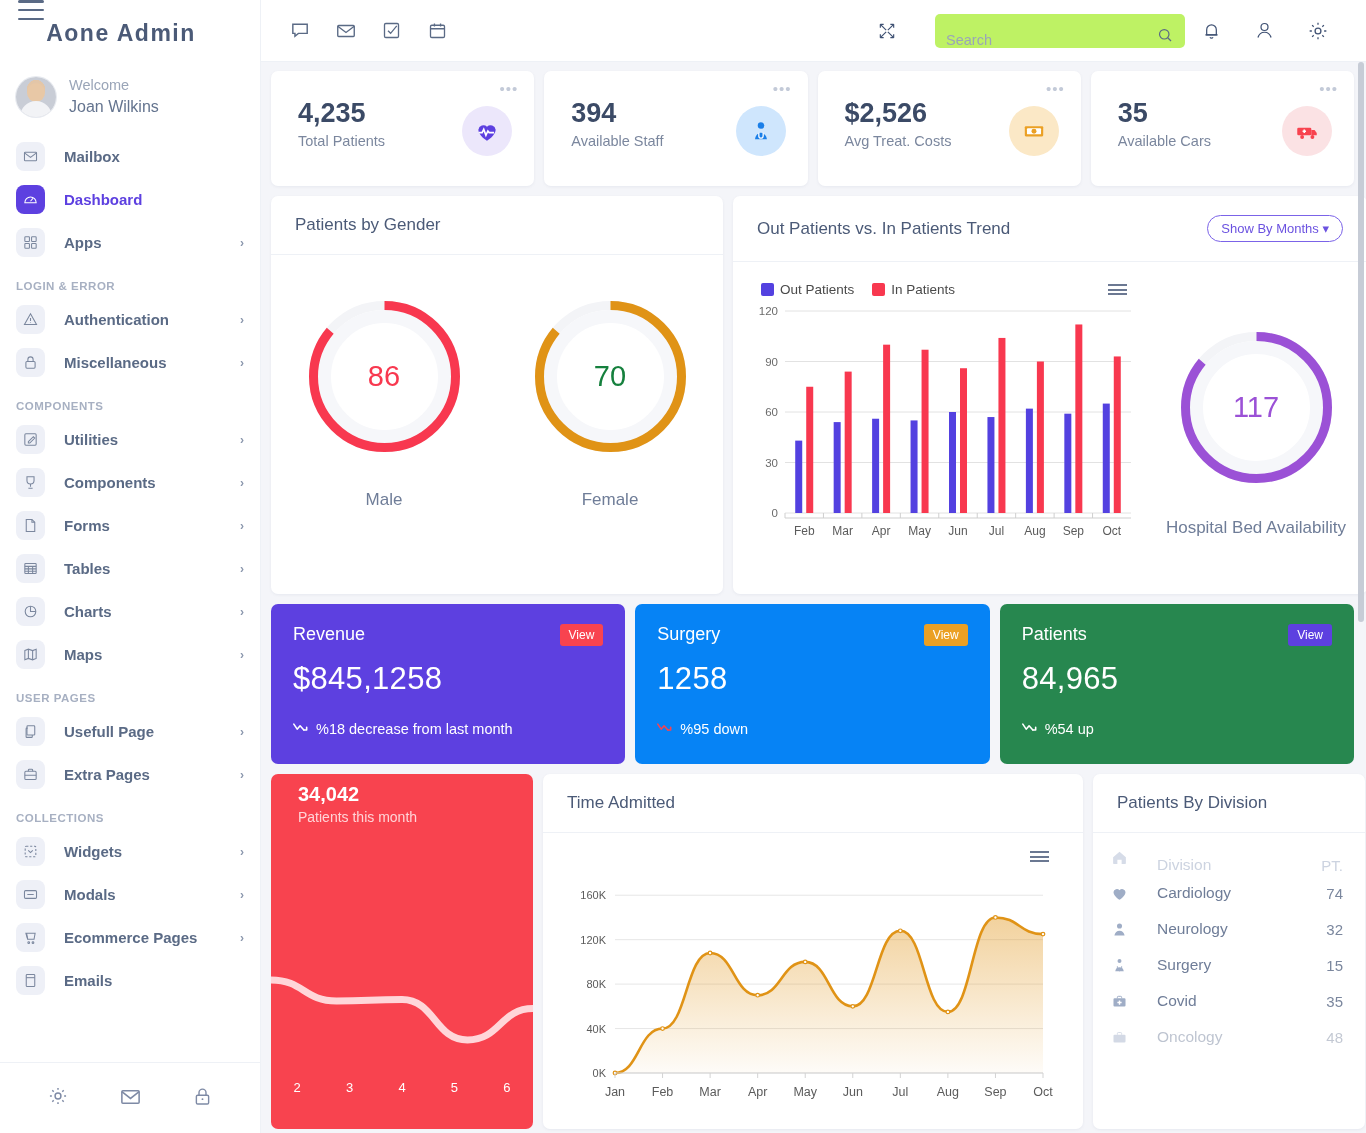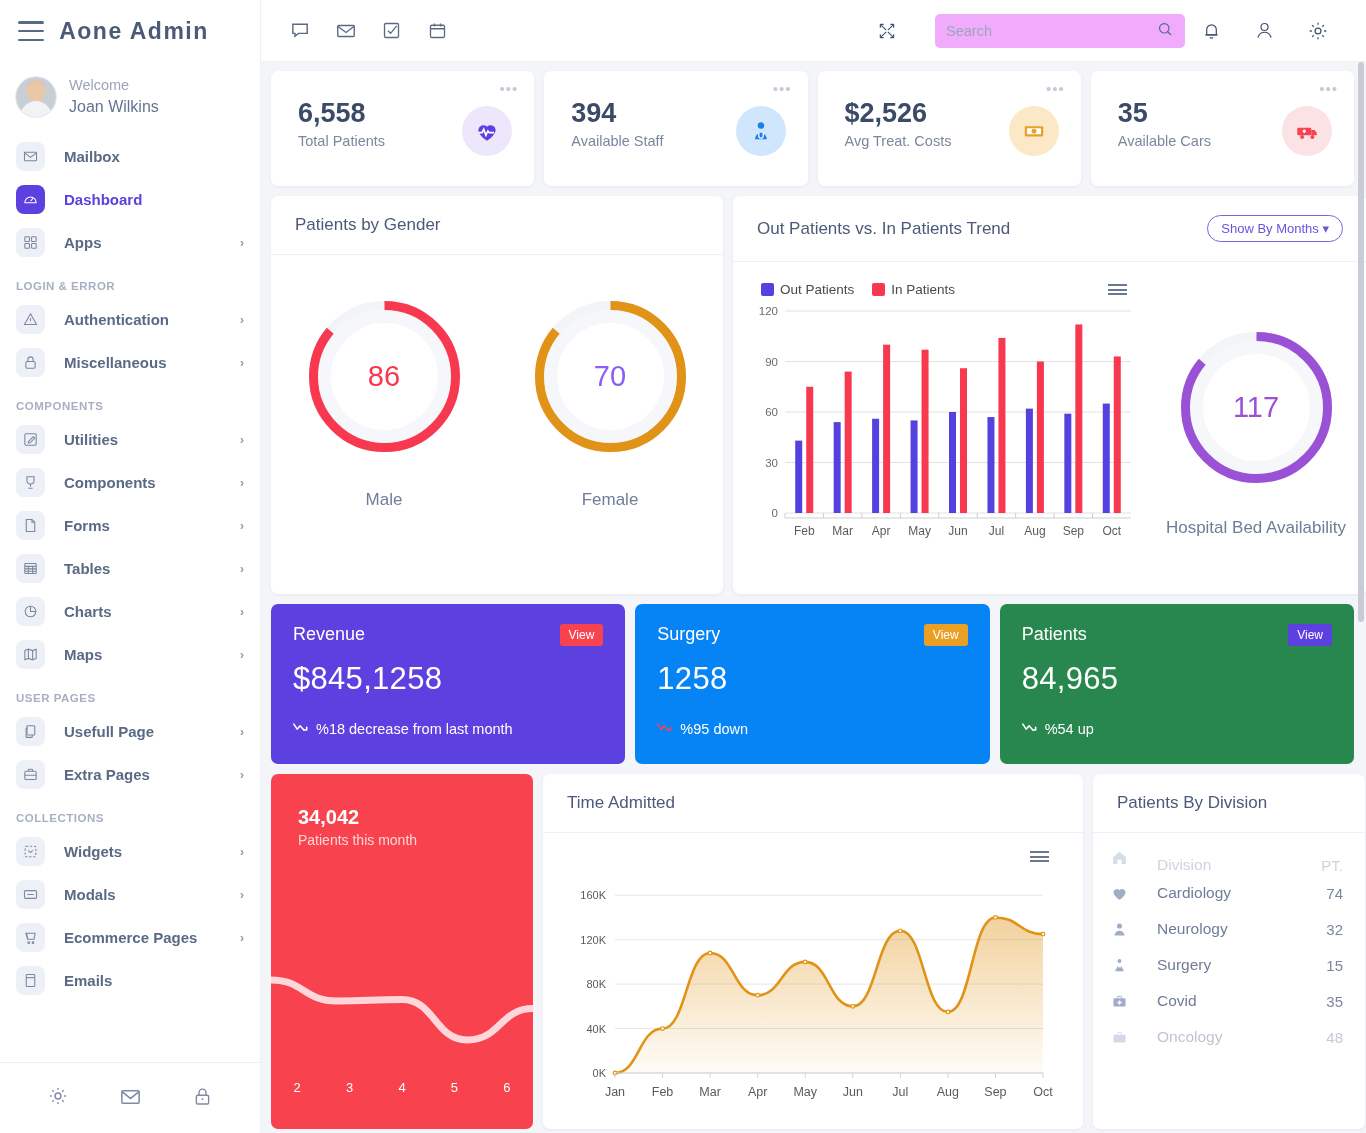--- a/index.html
+++ b/index.html
@@ -14,21 +14,21 @@
   .app { display: flex; width: 1366px; height: 1133px; }
 
   
   .sidebar {
     width: 261px; min-width: 261px; height: 1133px;
     background: #ffffff;
     border-right: 1px solid #eef1f6;
     display: flex; flex-direction: column;
     position: relative;
   }
-  .sb-top { height: 62px; display: flex; align-items: center; padding: 0 18px; }
+  .sb-top { height: 62px; display: flex; padding: 0 18px; flex-direction: column; }
   .hamburger { width: 26px; height: 20px; display:flex; flex-direction:column; justify-content:space-between; cursor:pointer; }
   .hamburger i { display:block; height:2.5px; background:#5a6a85; border-radius:2px; }
   .hamburger i:nth-child(1){ width:26px; }
   .hamburger i:nth-child(2){ width:26px; }
   .hamburger i:nth-child(3){ width:26px; }
   .brand {
     flex:1; text-align:center; font-size:23px; font-weight:bold;
     color:#4b5a77; letter-spacing:1.5px; padding-right:18px;
   }
 
@@ -74,22 +74,22 @@
   
   .main { flex:1; height:1133px; display:flex; flex-direction:column; overflow:hidden; }
   .topbar {
     height:62px; background:#fff; border-bottom:1px solid #eef1f6;
     display:flex; align-items:center; padding:0 22px 0 28px; gap:0;
   }
   .top-ico { width:46px; display:flex; align-items:center; justify-content:flex-start; cursor:pointer; }
   .top-ico svg { stroke:#5a6a85; fill:none; stroke-width:1.5; }
   .top-spacer { flex:1; }
   .search-wrap {
-    width:250px; height:34px; background:#f0abfc; border-radius:5px;
-    display:flex; align-items:center; padding:0 11px; margin-left:22px;
+    width:250px; height:34px; background:#bef264; border-radius:5px;
+    display:flex; align-items:flex-end; padding:0 11px; margin-left:22px;
   }
   .search-wrap input {
     flex:1; border:none; background:transparent; outline:none;
     font-size:14.5px; color:#5a6a85; font-family:"Liberation Sans", sans-serif;
   }
   .search-wrap input::placeholder { color:#9aa5b8; }
   .top-right-ico { width:53px; display:flex; align-items:center; justify-content:center; cursor:pointer; }
   .top-right-ico svg { stroke:#3f5173; fill:none; stroke-width:1.4; }
 
   .content { flex:1; overflow:hidden; padding:9px 12px 0 10px; }
@@ -136,21 +136,21 @@
   .mcard { flex:1; height:160px; border-radius:7px; padding:20px 22px; position:relative; color:#fff; }
   .mcard-top { display:flex; align-items:flex-start; justify-content:space-between; }
   .mcard-title { font-size:18px; }
   .mcard-view { font-size:12px; padding:4px 9px; border-radius:3px; cursor:pointer; color:#fff; }
   .mcard-val { font-size:31px; margin-top:15px; letter-spacing:.3px; }
   .mcard-note { margin-top:24px; font-size:14.5px; display:flex; align-items:center; gap:8px; }
 
   
   .bottom-row { display:flex; gap:10px; height:355px; }
   .red-card { width:262px; min-width:262px; background:#f8434f; border-radius:7px; position:relative; overflow:hidden; color:#fff; }
-  .red-val { font-size:20px; font-weight:bold; padding:32px 0 0 27px; }
+  .red-val { font-size:20px; font-weight:bold; padding:9px 0 0 27px; }
   .red-sub { font-size:14px; color:#ffd4d7; padding:3px 0 0 27px; }
   .red-axis { position:absolute; bottom:34px; left:0; right:0; display:flex; color:#fff; font-size:13px; }
   .red-axis span { flex:1; text-align:center; }
 
   .time-card { flex:1; display:flex; flex-direction:column; }
   .division-card { width:272px; min-width:272px; display:flex; flex-direction:column; overflow:hidden; }
   .div-table { padding:6px 0 0 0; overflow:hidden; }
   .div-row { display:flex; align-items:center; height:36px; padding:0 22px 0 18px; }
   .div-ico { width:36px; display:flex; align-items:center; color:#b8c2d4; }
   .div-ico.dim svg { fill:#d6dce8; }
@@ -446,21 +446,21 @@
           </svg>
         </span>
     </header>
 
     <div class="content">
 
       <div class="row" id="stats-row">
           <div class="card stat">
             <div class="stat-dots">•••</div>
             <div>
-              <div class="stat-val">6,558</div>
+              <div class="stat-val">4,235</div>
               <div class="stat-lbl">Total Patients</div>
             </div>
             <div class="stat-bubble" style="background:#ece7fb">
               <svg width="26" height="26" viewBox="0 0 24 24">
                 <path d="M12 21s-8-5-8-10.2A4.8 4.8 0 0112 8a4.8 4.8 0 018 2.8C20 16 12 21 12 21z" fill="#5d40e0" stroke="none"></path>
                 <path d="M4.5 13.5h3l1.5-3 2 5.5 1.8-4 1.2 1.5h4.5" stroke="#fff" fill="none" stroke-width="1.5"></path>
               </svg>
             </div>
           </div>
           <div class="card stat">
@@ -527,21 +527,21 @@
               </div>
               <div class="gauge-lbl">Male</div>
             </div>
             <div class="gauge-col">
               <div class="gauge">
                 <svg width="175" height="175" viewBox="0 0 175 175">
                   <circle cx="87.5" cy="87.5" r="71" fill="none" stroke="#f3f4f7" stroke-width="9"></circle>
                   <circle cx="87.5" cy="87.5" r="60" fill="#fff" stroke="#f6f7fa" stroke-width="13"></circle>
                   <circle cx="87.5" cy="87.5" r="71" fill="none" stroke="#e09316" stroke-width="9" stroke-dasharray="383.7 446.1" stroke-linecap="butt" transform="rotate(-90 87.5 87.5)"></circle>
                 </svg>
-                <div class="gauge-txt" style="color:#8b5cf6">70</div>
+                <div class="gauge-txt" style="color:#15803d">70</div>
               </div>
               <div class="gauge-lbl">Female</div>
             </div>
           </div>
         </section>
 
         <section class="card trend-card">
           <div class="card-head">
             <div class="card-title">Out Patients vs. In Patients Trend</div>
             <button class="pill-btn">

